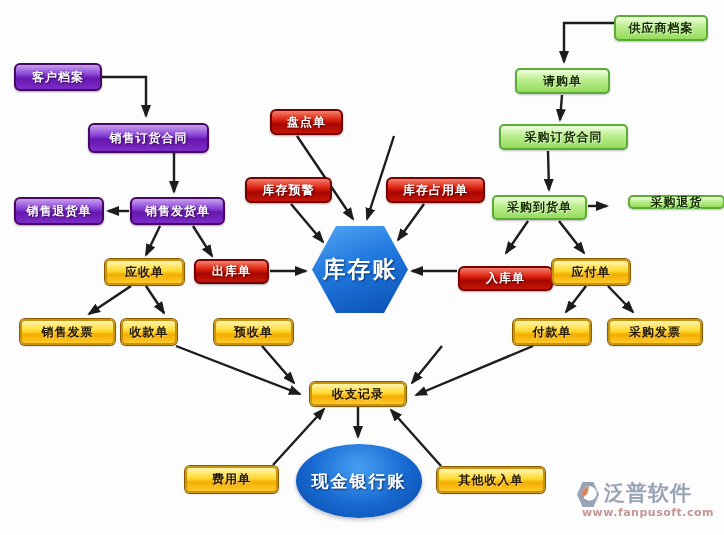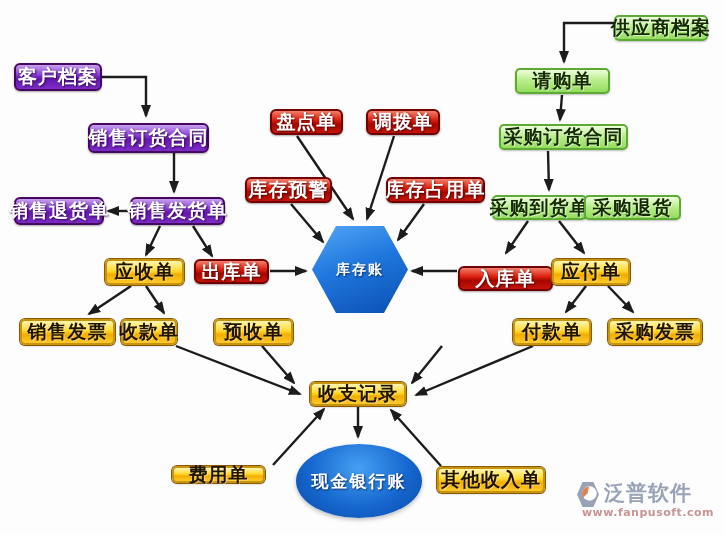--- a/index.html
+++ b/index.html
@@ -7,21 +7,21 @@
     position:relative; width:724px; height:535px; overflow:hidden;
     background:#fdfdfd;
     font-family:"DejaVu Sans","Liberation Sans",sans-serif;
   }
   #edge-layer { position:absolute; left:0; top:0; width:724px; height:535px; }
   .edge { stroke:#1c1c1c; stroke-width:2.4; fill:none; }
 
   .node {
     position:absolute; box-sizing:border-box;
     display:flex; align-items:center; justify-content:center;
-    font-weight:bold; font-size:19px; letter-spacing:1px;
+    font-weight:bold; font-size:12px; letter-spacing:1px;
     border-radius:6px; white-space:nowrap;
   }
   .purple {
     background:linear-gradient(180deg,#c9a0ee 0%,#8b46d8 38%,#6617ae 56%,#7d2cc9 100%);
     border:2px solid #45075f; color:#ffffff;
     text-shadow:1px 1px 2px rgba(40,0,60,.85);
     box-shadow:0 1px 2px rgba(0,0,0,.35);
   }
   .red {
     background:linear-gradient(180deg,#f4806a 0%,#dd2211 40%,#a60700 60%,#c61408 100%);
@@ -37,21 +37,21 @@
   }
   .yellow {
     background:linear-gradient(180deg,#fff6b0 0%,#ffd92e 45%,#f2ad00 62%,#ffc929 100%);
     border:2px solid #c79410; color:#201400; border-radius:5px;
     box-shadow:0 0 0 1px #8d5a00, 0 1px 2px rgba(0,0,0,.3);
     text-shadow:1px 1px 0 rgba(255,255,255,.35);
   }
   .hex {
     clip-path:polygon(25% 0,75% 0,100% 50%,75% 100%,25% 100%,0 50%);
     background:linear-gradient(160deg,#54a6f4 0%,#1f77dd 45%,#0b4fb2 100%);
-    color:#ffffff; font-size:14px; letter-spacing:2px; border-radius:0;
+    color:#ffffff; font-size:23px; letter-spacing:2px; border-radius:0;
     text-shadow:1px 1px 2px rgba(0,20,60,.7);
     font-family:Liberation Serif, serif;
   }
   .ellipse {
     border-radius:50%;
     background:radial-gradient(ellipse at 50% 32%,#46a0f2 0%,#1667cf 55%,#0a4aa6 100%);
     color:#ffffff; font-size:17px; letter-spacing:2px;
     text-shadow:1px 1px 2px rgba(0,20,60,.7);
     box-shadow:0 2px 4px rgba(0,0,0,.25);
   }
@@ -105,38 +105,37 @@
 
   <div class="node purple" style="left:14px;top:63px;width:88px;height:28px">客户档案</div>
   <div class="node purple" style="left:88px;top:123px;width:121px;height:30px">销售订货合同</div>
   <div class="node purple" style="left:14px;top:197px;width:90px;height:28px">销售退货单</div>
   <div class="node purple" style="left:130px;top:197px;width:95px;height:28px">销售发货单</div>
 
   <div class="node green" style="left:614px;top:15px;width:94px;height:26px">供应商档案</div>
   <div class="node green" style="left:515px;top:68px;width:95px;height:26px">请购单</div>
   <div class="node green" style="left:499px;top:124px;width:129px;height:26px">采购订货合同</div>
   <div class="node green" style="left:492px;top:195px;width:95px;height:25px">采购到货单</div>
-  <div class="node green" style="left:584px;top:195px;width:97px;height:25px">采购退货</div>
+  <div class="node green" style="left:628px;top:195px;width:97px;height:14px">采购退货</div>
 
   <div class="node red" style="left:270px;top:109px;width:73px;height:26px">盘点单</div>
-  <div class="node red" style="left:366px;top:109px;width:74px;height:26px">调拨单</div>
   <div class="node red" style="left:245px;top:177px;width:87px;height:26px">库存预警</div>
   <div class="node red" style="left:386px;top:177px;width:99px;height:26px">库存占用单</div>
   <div class="node red" style="left:194px;top:259px;width:75px;height:25px">出库单</div>
   <div class="node red" style="left:458px;top:266px;width:95px;height:25px">入库单</div>
 
   <div class="node yellow" style="left:105px;top:259px;width:79px;height:26px">应收单</div>
   <div class="node yellow" style="left:552px;top:259px;width:78px;height:26px">应付单</div>
   <div class="node yellow" style="left:20px;top:319px;width:95px;height:26px">销售发票</div>
   <div class="node yellow" style="left:121px;top:319px;width:56px;height:26px">收款单</div>
   <div class="node yellow" style="left:214px;top:319px;width:79px;height:26px">预收单</div>
   <div class="node yellow" style="left:608px;top:319px;width:94px;height:26px">采购发票</div>
   <div class="node yellow" style="left:513px;top:319px;width:78px;height:26px">付款单</div>
   <div class="node yellow" style="left:310px;top:382px;width:96px;height:24px">收支记录</div>
-  <div class="node yellow" style="left:172px;top:466px;width:93px;height:17px">费用单</div>
+  <div class="node yellow" style="left:185px;top:466px;width:93px;height:27px">费用单</div>
   <div class="node yellow" style="left:437px;top:467px;width:108px;height:26px">其他收入单</div>
 
   <div class="node hex" style="left:312px;top:226px;width:96px;height:87px">库存账</div>
   <div class="node ellipse" style="left:296px;top:444px;width:126px;height:74px">现金银行账</div>
 
   <div class="watermark">
     <div class="wm-row">
       <svg width="22" height="25" viewBox="0 0 22 25">
         <polygon points="5.5,0 16.5,0 22,12.5 16.5,25 5.5,25 0,12.5" fill="#99a3b6"></polygon>
         <circle cx="12.5" cy="11.5" r="7.2" fill="#ffffff"></circle>

